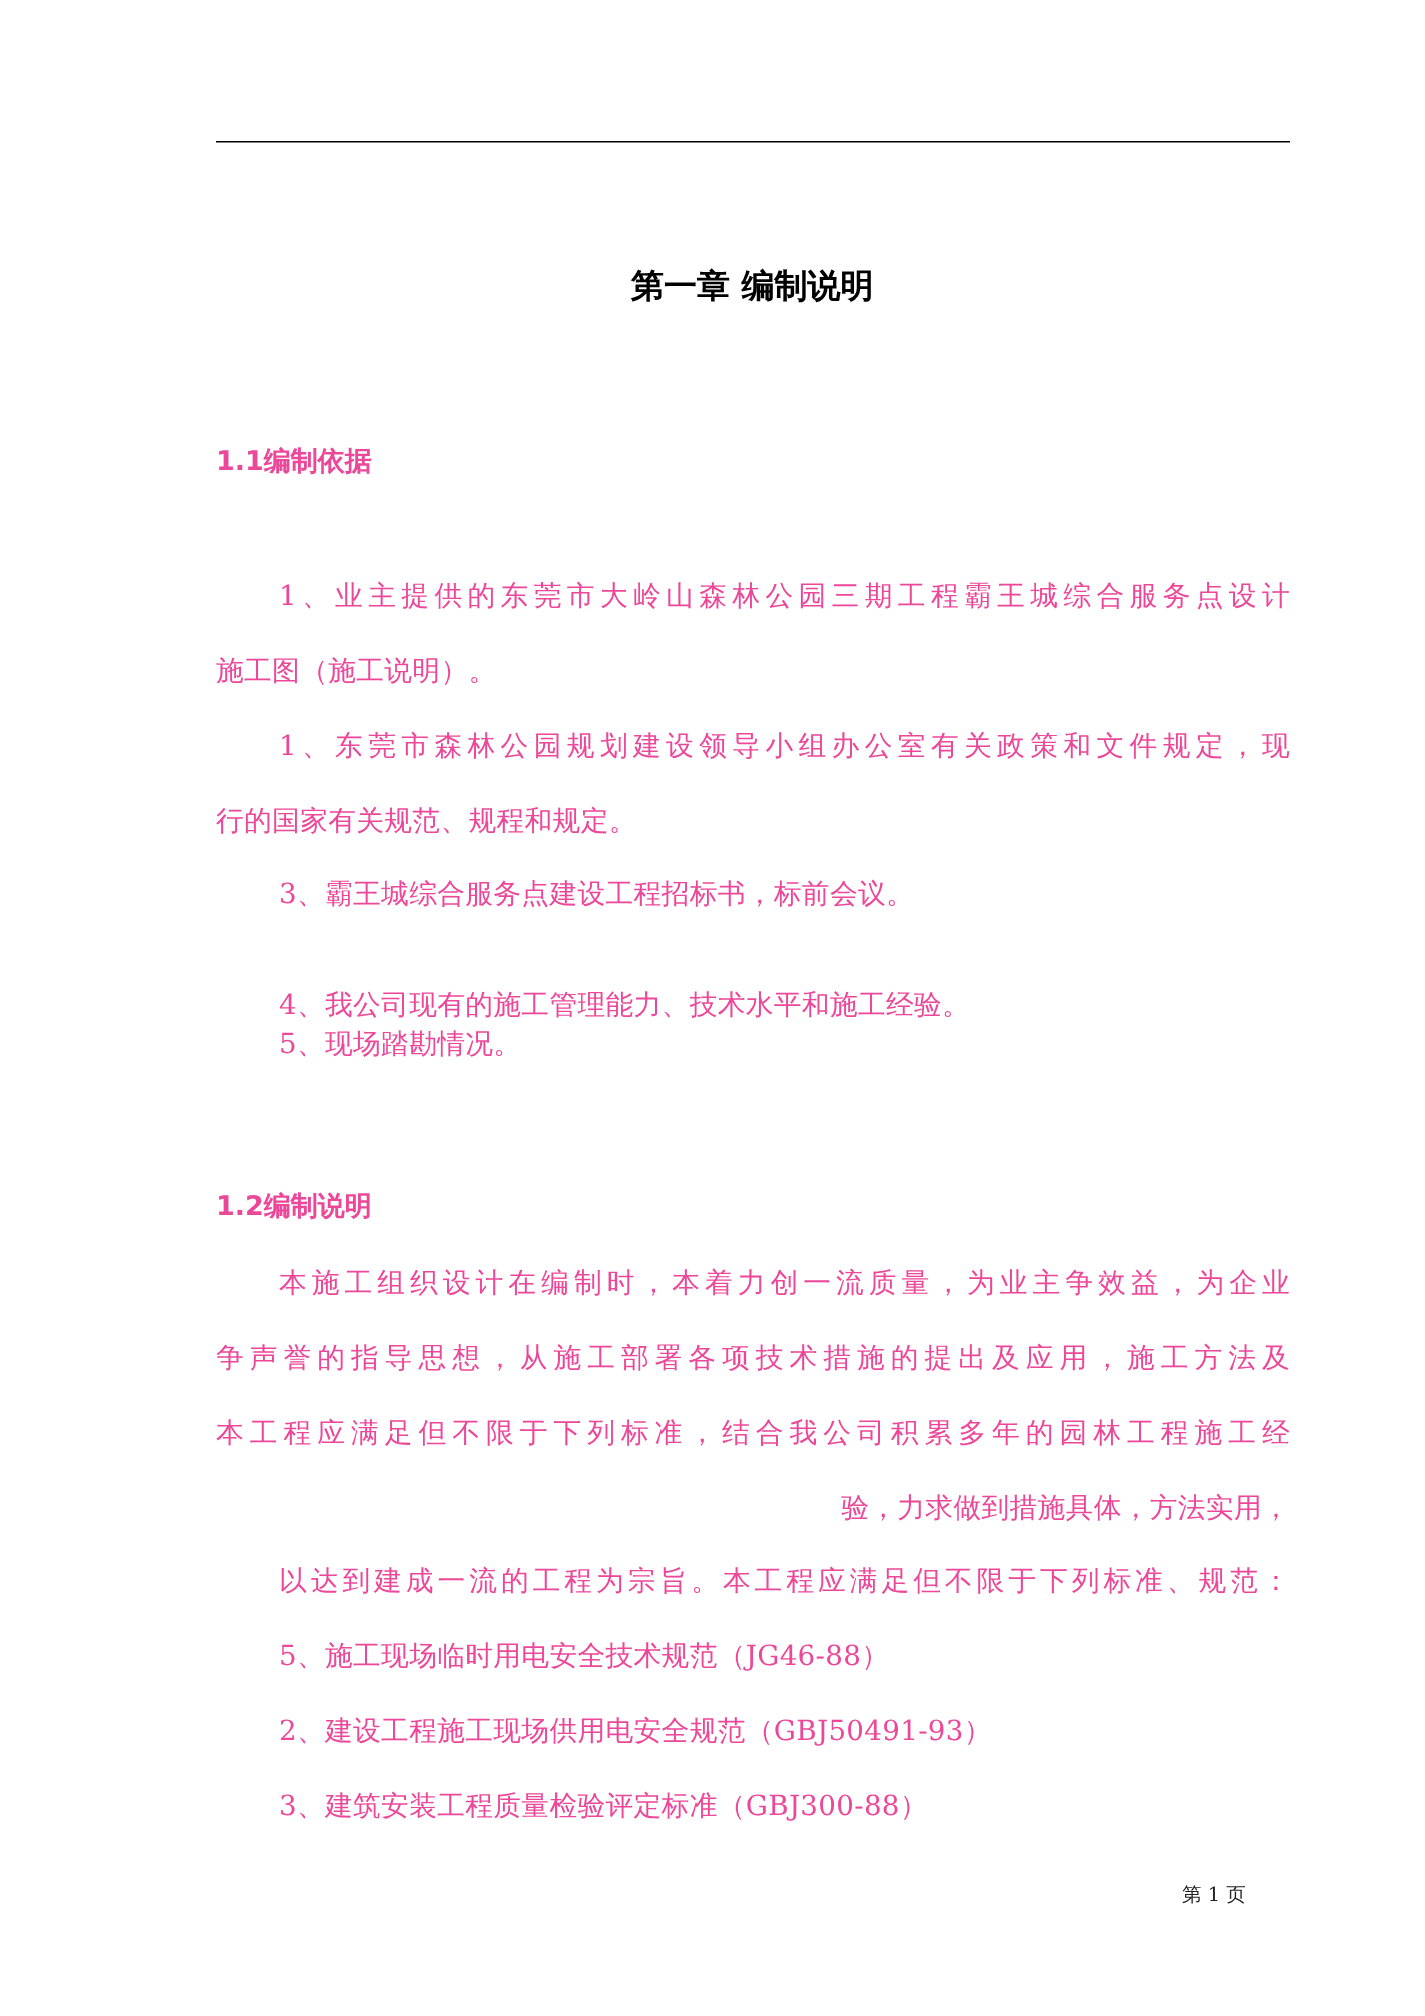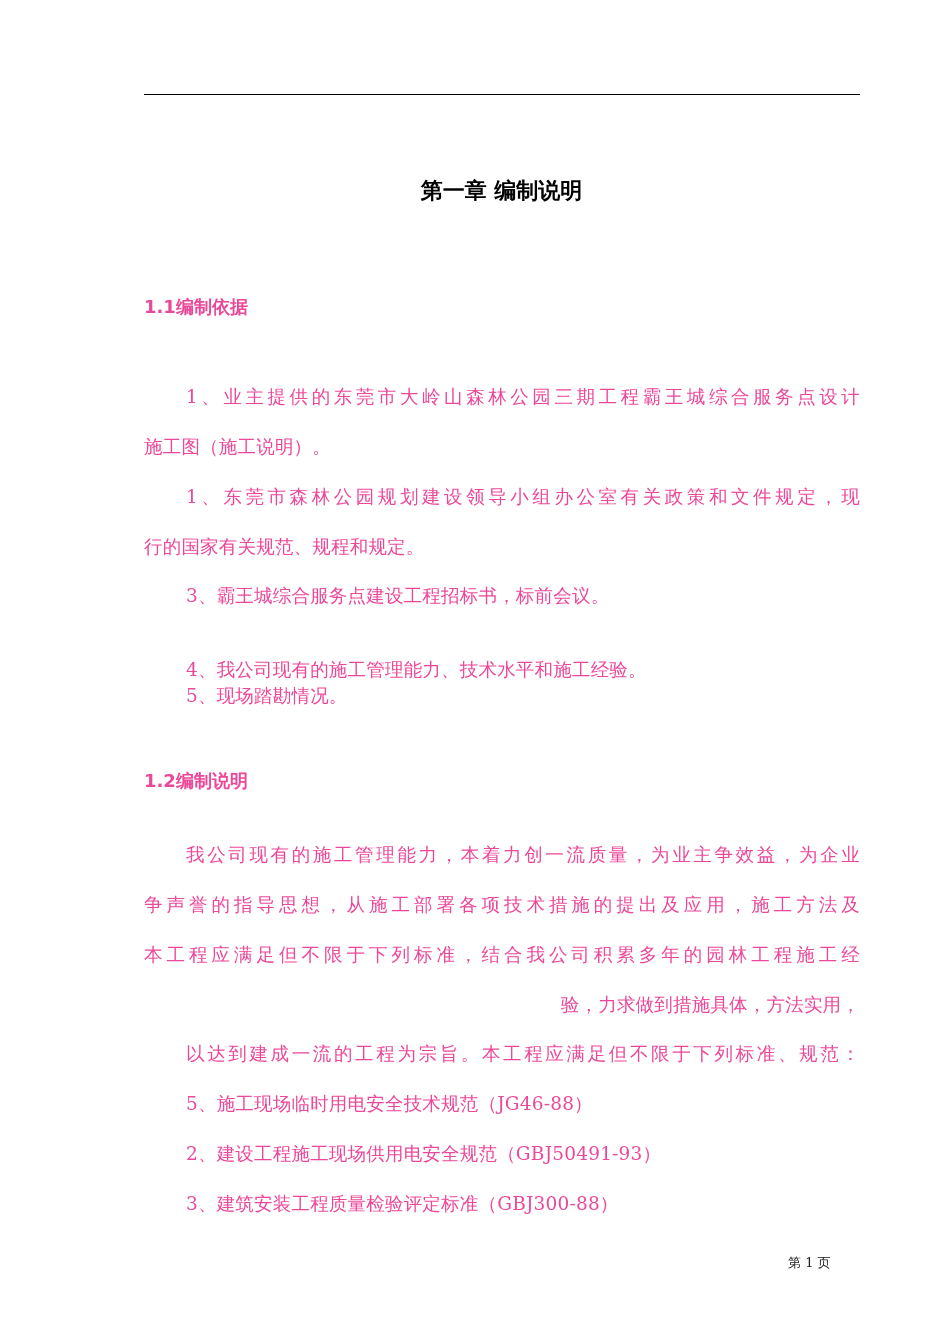--- a/index.html
+++ b/index.html
@@ -77,23 +77,23 @@
   <div class="section-heading" style="top:295px;">1.1编制依据</div>
 
   <div class="para-line indent justify" style="top:384px;">1、业主提供的东莞市大岭山森林公园三期工程霸王城综合服务点设计</div>
   <div class="para-line" style="top:434px;font-family:Liberation Serif, serif;">施工图（施工说明）。</div>
   <div class="para-line indent justify" style="top:484px;">1、东莞市森林公园规划建设领导小组办公室有关政策和文件规定，现</div>
   <div class="para-line" style="top:534px;">行的国家有关规范、规程和规定。</div>
   <div class="para-line indent" style="top:583px;">3、霸王城综合服务点建设工程招标书，标前会议。</div>
   <div class="para-line indent" style="top:633px;margin-top:24px;">4、我公司现有的施工管理能力、技术水平和施工经验。</div>
   <div class="para-line indent" style="top:683px;">5、现场踏勘情况。</div>
 
-  <div class="section-heading" style="top:769px;">1.2编制说明</div>
+  <div class="section-heading" style="top:792px;">1.2编制说明</div>
 
-  <div class="para-line indent justify" style="top:842px;">我公司现有的施工管理能力，本着力创一流质量，为业主争效益，为企业</div>
+  <div class="para-line indent justify" style="top:842px;">本施工组织设计在编制时，本着力创一流质量，为业主争效益，为企业</div>
   <div class="para-line justify" style="top:892px;">争声誉的指导思想，从施工部署各项技术措施的提出及应用，施工方法及</div>
   <div class="para-line justify" style="top:942px;">本工程应满足但不限于下列标准，结合我公司积累多年的园林工程施工经</div>
   <div class="para-line" style="top:992px;text-align:right;">验，力求做到措施具体，方法实用，</div>
   <div class="para-line indent justify" style="top:1041px;font-family:Liberation Mono, monospace;">以达到建成一流的工程为宗旨。本工程应满足但不限于下列标准、规范：</div>
   <div class="para-line indent" style="top:1091px;">5、施工现场临时用电安全技术规范（JG46-88）</div>
   <div class="para-line indent" style="top:1141px;">2、建设工程施工现场供用电安全规范（GBJ50491-93）</div>
   <div class="para-line indent" style="top:1191px;">3、建筑安装工程质量检验评定标准（GBJ300-88）</div>
 
   <div class="footer-page">第 1 页</div>
 

